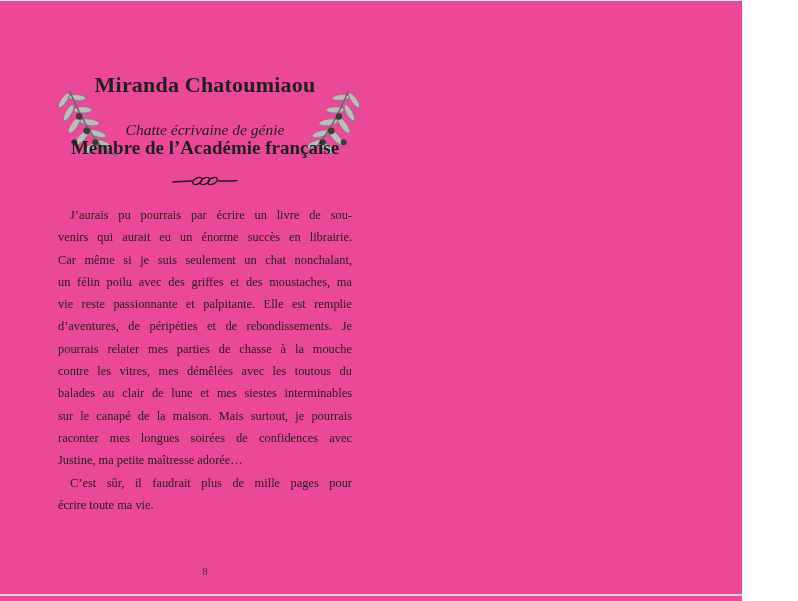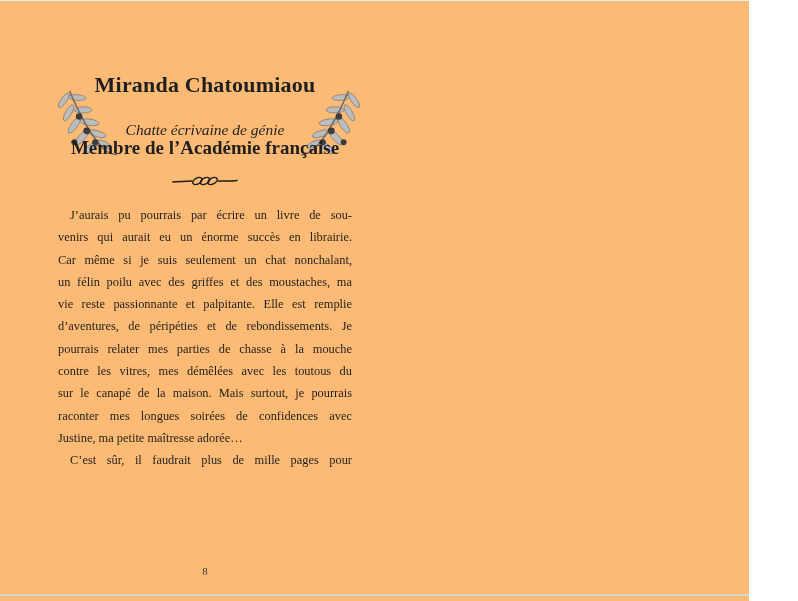--- a/index.html
+++ b/index.html
@@ -1,24 +1,23 @@
 <!DOCTYPE html>
 <html><head>
 <meta charset="utf-8">
 <style>
   html,body{margin:0;padding:0;}
   .screen{
     position:relative;
     width:742px;height:601px;
-    background:#fdba74;
+    background:#ec4899;
     font-family:"Liberation Serif","DejaVu Serif",serif;
     color:#1f1f1f;
     overflow:hidden;
     border-top:1px solid #ececec;
-    padding-left:7px;
   }
   .page{position:absolute;top:0;height:601px;}
   .page-left{left:0;width:399px;}
   .page-right{left:399px;width:399px;}
 
   
   .author-title{
     position:absolute;left:58px;top:71px;width:294px;
     text-align:center;font-size:22px;font-weight:bold;
     letter-spacing:.2px;white-space:nowrap;
@@ -130,24 +129,26 @@
 
     <div class="body-text body-left">
         <div class="line indent">J’aurais pu pourrais par écrire un livre de sou-</div>
         <div class="line">venirs qui aurait eu un énorme succès en librairie.</div>
         <div class="line">Car même si je suis seulement un chat nonchalant,</div>
         <div class="line">un félin poilu avec des griffes et des moustaches, ma</div>
         <div class="line">vie reste passionnante et palpitante. Elle est remplie</div>
         <div class="line">d’aventures, de péripéties et de rebondissements. Je</div>
         <div class="line">pourrais relater mes parties de chasse à la mouche</div>
         <div class="line">contre les vitres, mes démêlées avec les toutous du</div>
+        <div class="line">balades au clair de lune et mes siestes interminables</div>
         <div class="line">sur le canapé de la maison. Mais surtout, je pourrais</div>
         <div class="line">raconter mes longues soirées de confidences avec</div>
         <div class="line para-end">Justine, ma petite maîtresse adorée…</div>
         <div class="line indent">C’est sûr, il faudrait plus de mille pages pour</div>
+        <div class="line para-end">écrire toute ma vie.</div>
       </div>
 
     <div class="page-number left">8</div>
   </div>
 
   <div class="page page-right">
     
     
   </div>
 

